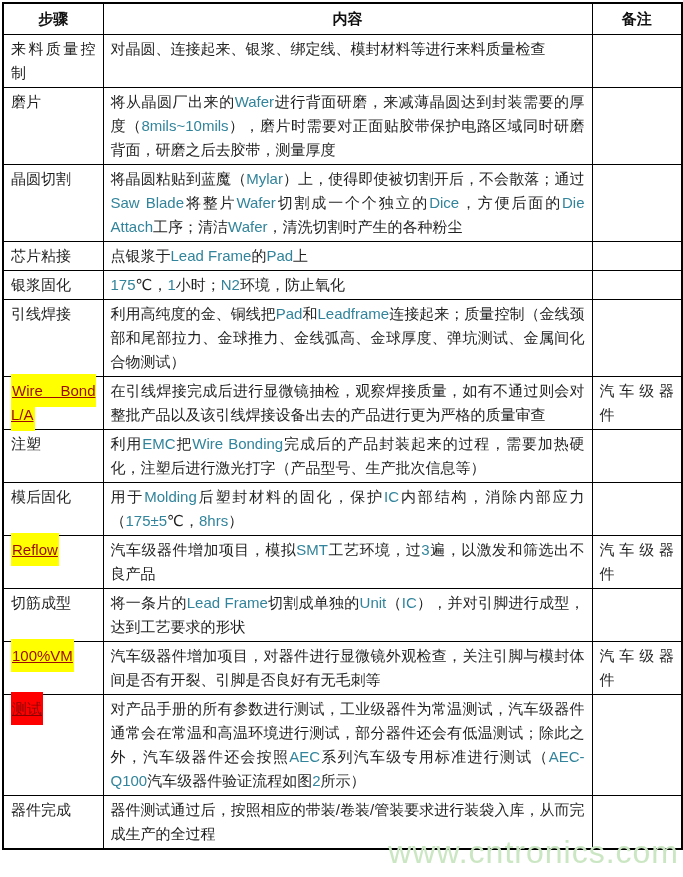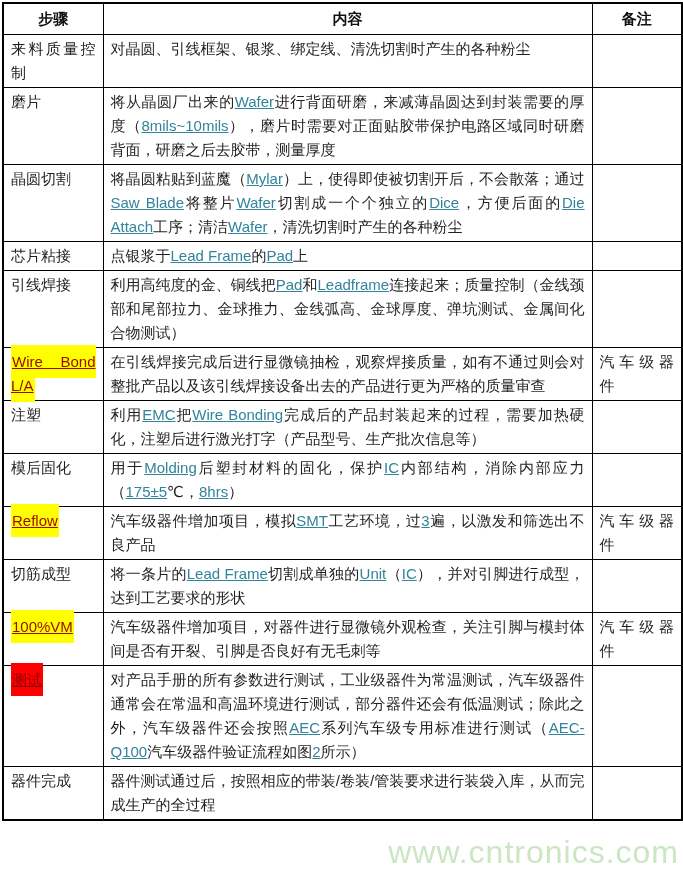--- a/index.html
+++ b/index.html
@@ -25,21 +25,21 @@
     text-align:center;font-weight:bold;padding:3px 10px;color:#111;
   }
   td.step,td.content{text-align:justify;}
   td.remark{text-align:justify;}
   .hl{
     text-decoration:underline;
     padding:8px 1px;
   }
   .hl-yellow{background:var(--yellow-hl,#ffff00);color:var(--hl-text,#9c0a00);}
   .hl-red{background:var(--red-hl,#ff0000);color:var(--red-text,#8b0000);}
-  .latin{color:var(--latin,#31849b);font-family:"Liberation Sans",sans-serif;text-decoration:underline;}
+  .latin{color:var(--latin,#31849b);font-family:"Liberation Sans",sans-serif;}
   .watermark{
     position:absolute;right:4px;bottom:6px;
     font-size:32px;letter-spacing:1px;
     color:var(--wm,#cbe6c3);
     font-family:"Liberation Sans",sans-serif;
     z-index:5;white-space:nowrap;
   }
 </style>
 </head>
 <body>
@@ -54,36 +54,41 @@
     <thead>
       <tr>
         <th>步骤</th>
         <th>内容</th>
         <th>备注</th>
       </tr>
     </thead>
     <tbody id="table-body">
         <tr>
           <td class="step">来料质量控制</td>
-          <td class="content">对晶圆、引线框架、银浆、绑定线、清洗切割时产生的各种粉尘</td>
+          <td class="content">对晶圆、连接起来、银浆、绑定线、模封材料等进行来料质量检查</td>
           <td class="remark"></td>
         </tr>
         <tr>
           <td class="step">磨片</td>
           <td class="content">将从晶圆厂出来的<span class="latin">Wafer</span>进行背面研磨，来减薄晶圆达到封装需要的厚度（<span class="latin">8mils~10mils</span>），磨片时需要对正面贴胶带保护电路区域同时研磨背面，研磨之后去胶带，测量厚度</td>
           <td class="remark"></td>
         </tr>
         <tr>
           <td class="step">晶圆切割</td>
           <td class="content">将晶圆粘贴到蓝魔（<span class="latin">Mylar</span>）上，使得即使被切割开后，不会散落；通过<span class="latin">Saw Blade</span>将整片<span class="latin">Wafer</span>切割成一个个独立的<span class="latin">Dice</span>，方便后面的<span class="latin">Die Attach</span>工序；清洁<span class="latin">Wafer</span>，清洗切割时产生的各种粉尘</td>
           <td class="remark"></td>
         </tr>
         <tr>
           <td class="step">芯片粘接</td>
           <td class="content">点银浆于<span class="latin">Lead Frame</span>的<span class="latin">Pad</span>上</td>
+          <td class="remark"></td>
+        </tr>
+        <tr>
+          <td class="step">银浆固化</td>
+          <td class="content"><span class="latin">175</span>℃，<span class="latin">1</span>小时；<span class="latin">N2</span>环境，防止氧化</td>
           <td class="remark"></td>
         </tr>
         <tr>
           <td class="step">引线焊接</td>
           <td class="content">利用高纯度的金、铜线把<span class="latin">Pad</span>和<span class="latin">Leadframe</span>连接起来；质量控制（金线颈部和尾部拉力、金球推力、金线弧高、金球厚度、弹坑测试、金属间化合物测试）</td>
           <td class="remark"></td>
         </tr>
         <tr>
           <td class="step"><span class="hl hl-yellow">Wire Bond L/A</span></td>
           <td class="content">在引线焊接完成后进行显微镜抽检，观察焊接质量，如有不通过则会对整批产品以及该引线焊接设备出去的产品进行更为严格的质量审查</td>

